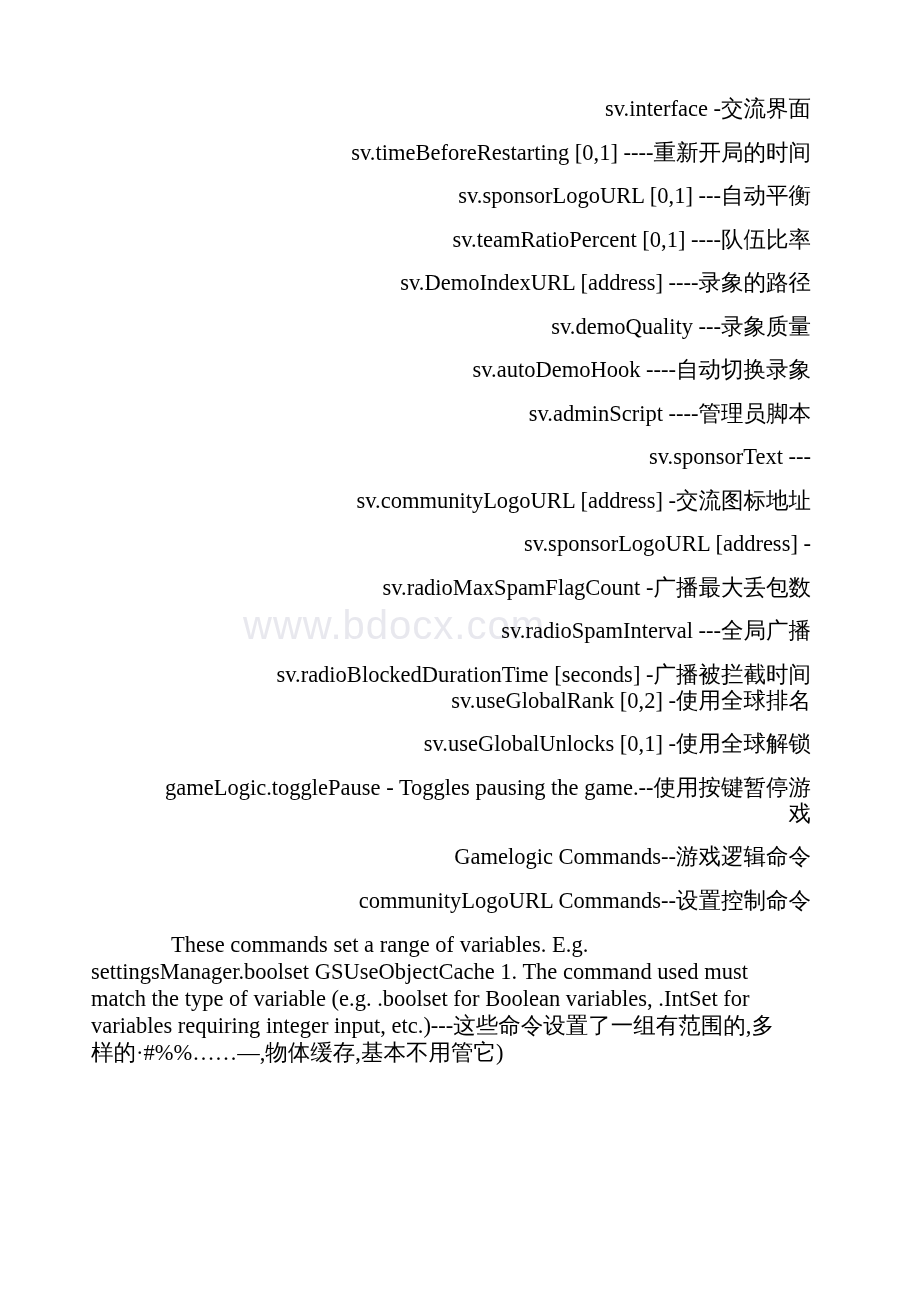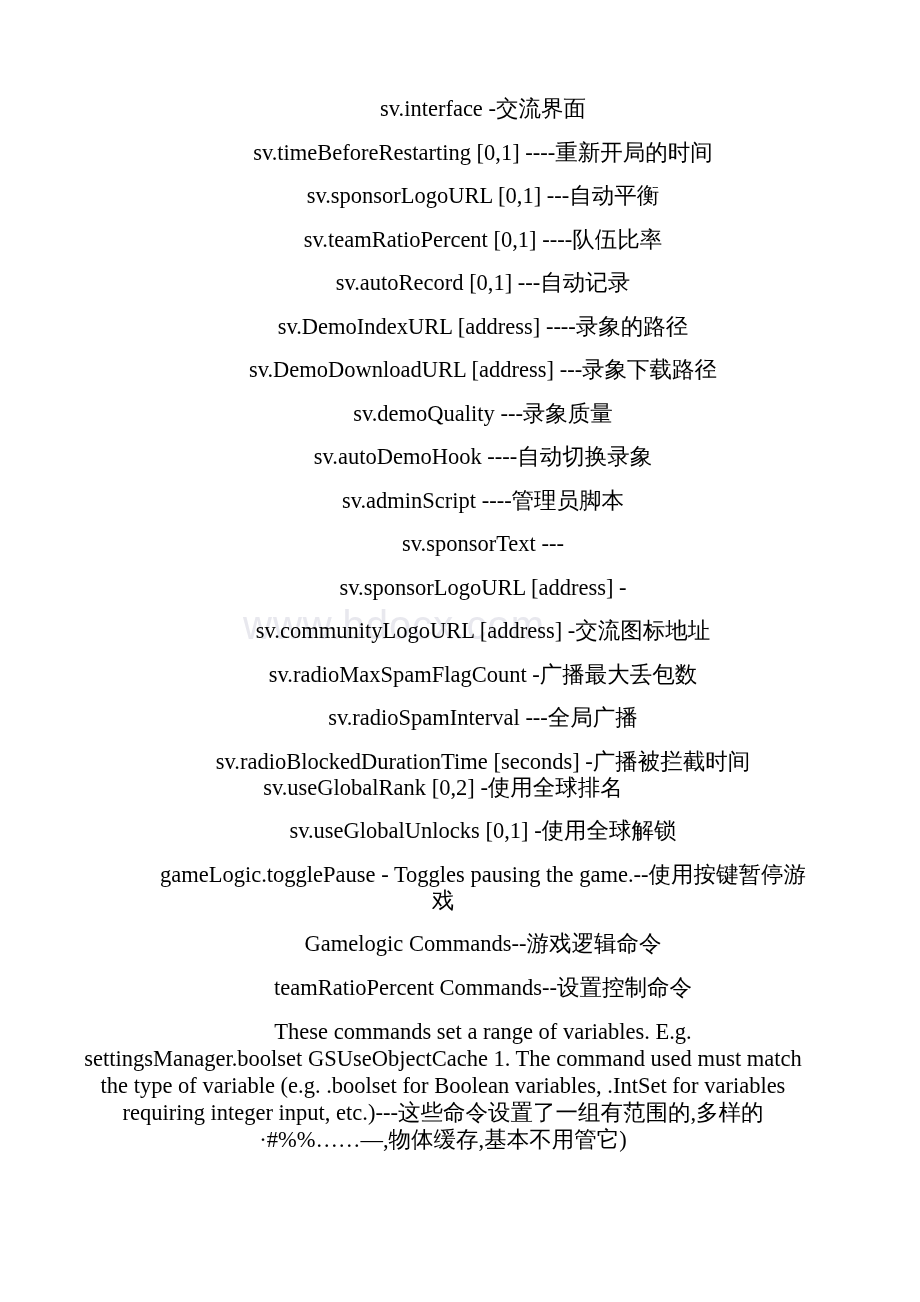--- a/index.html
+++ b/index.html
@@ -44,59 +44,57 @@
     width: 736px;
     z-index: 1;
   }
 
   
   .entry {
     margin: 0 0 17.5px 0;
     text-indent: 80px;
     font-size: 22.5px;
     line-height: 26px;
-    text-align: center;
+    text-align: right;
     word-spacing: 0px;
   }
 
   
   .para {
-    margin: 8px;
+    margin: 16px;
     text-indent: 80px;
     font-size: 22.5px;
     line-height: 27px;
-    text-align: center;
+    text-align: left;
   }
 </style>
 </head>
 <body>
 
 <div id="page">
 
   <div id="watermark">www.bdocx.com</div>
 
   <div id="content">
 
     <p class="entry">sv.interface -交流界面</p>
     <p class="entry">sv.timeBeforeRestarting [0,1] ----重新开局的时间</p>
     <p class="entry">sv.sponsorLogoURL [0,1] ---自动平衡</p>
     <p class="entry">sv.teamRatioPercent [0,1] ----队伍比率</p>
-    <p class="entry">sv.autoRecord [0,1] ---自动记录</p>
     <p class="entry">sv.DemoIndexURL [address] ----录象的路径</p>
-    <p class="entry">sv.DemoDownloadURL [address] ---录象下载路径</p>
     <p class="entry">sv.demoQuality ---录象质量</p>
     <p class="entry">sv.autoDemoHook ----自动切换录象</p>
     <p class="entry">sv.adminScript ----管理员脚本</p>
     <p class="entry">sv.sponsorText ---</p>
+    <p class="entry">sv.communityLogoURL [address] -交流图标地址</p>
     <p class="entry">sv.sponsorLogoURL [address] -</p>
-    <p class="entry">sv.communityLogoURL [address] -交流图标地址</p>
     <p class="entry">sv.radioMaxSpamFlagCount -广播最大丢包数</p>
     <p class="entry">sv.radioSpamInterval ---全局广播</p>
     <p class="entry">sv.radioBlockedDurationTime [seconds] -广播被拦截时间 sv.useGlobalRank [0,2] -使用全球排名</p>
     <p class="entry">sv.useGlobalUnlocks [0,1] -使用全球解锁</p>
     <p class="entry">gameLogic.togglePause - Toggles pausing the game.--使用按键暂停游戏</p>
     <p class="entry">Gamelogic Commands--游戏逻辑命令</p>
-    <p class="entry">teamRatioPercent Commands--设置控制命令</p>
+    <p class="entry">communityLogoURL Commands--设置控制命令</p>
 
     <p class="para">These commands set a range of variables. E.g. settingsManager.boolset GSUseObjectCache 1. The command used must match the type of variable (e.g. .boolset for Boolean variables, .IntSet for variables requiring integer input, etc.)---这些命令设置了一组有范围的,多样的·#%%……—,物体缓存,基本不用管它)</p>
 
   </div>
 </div>
 
 </body></html>

